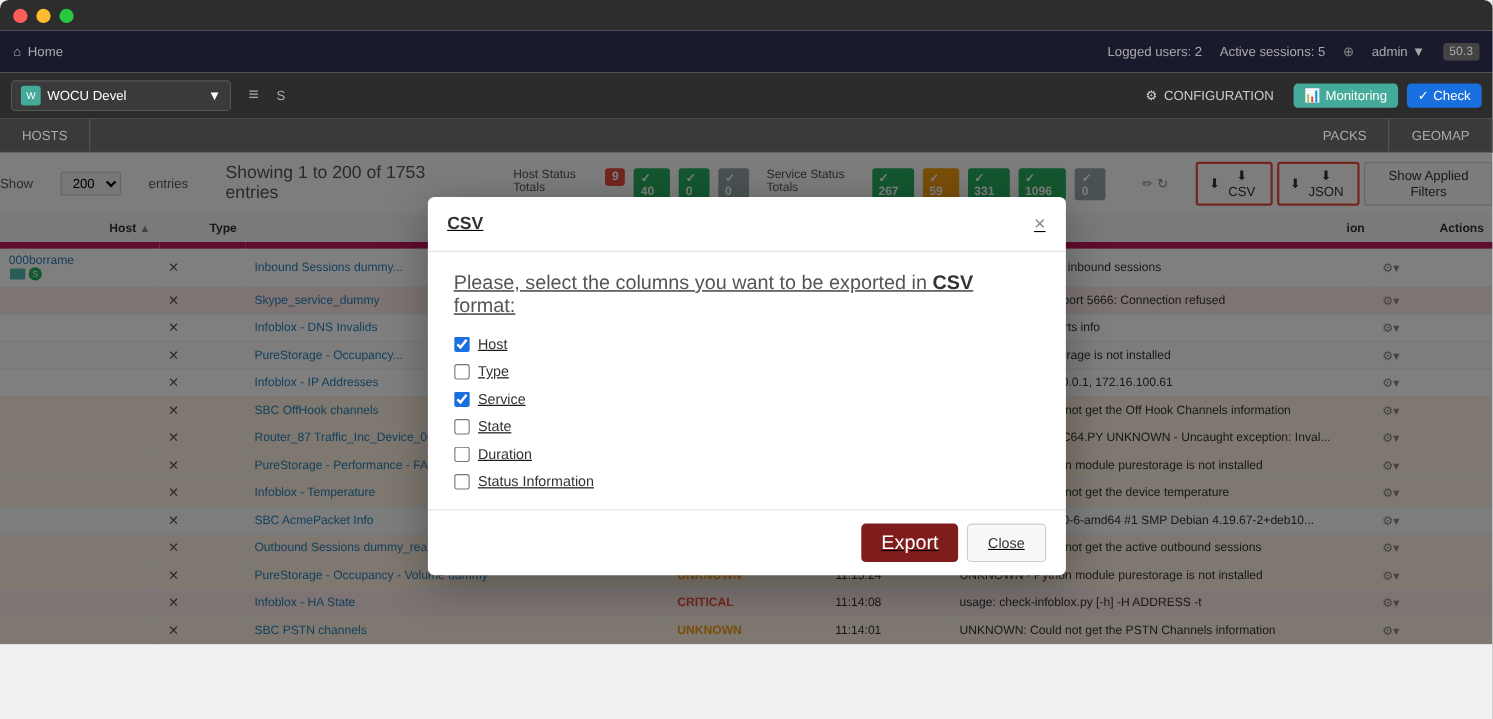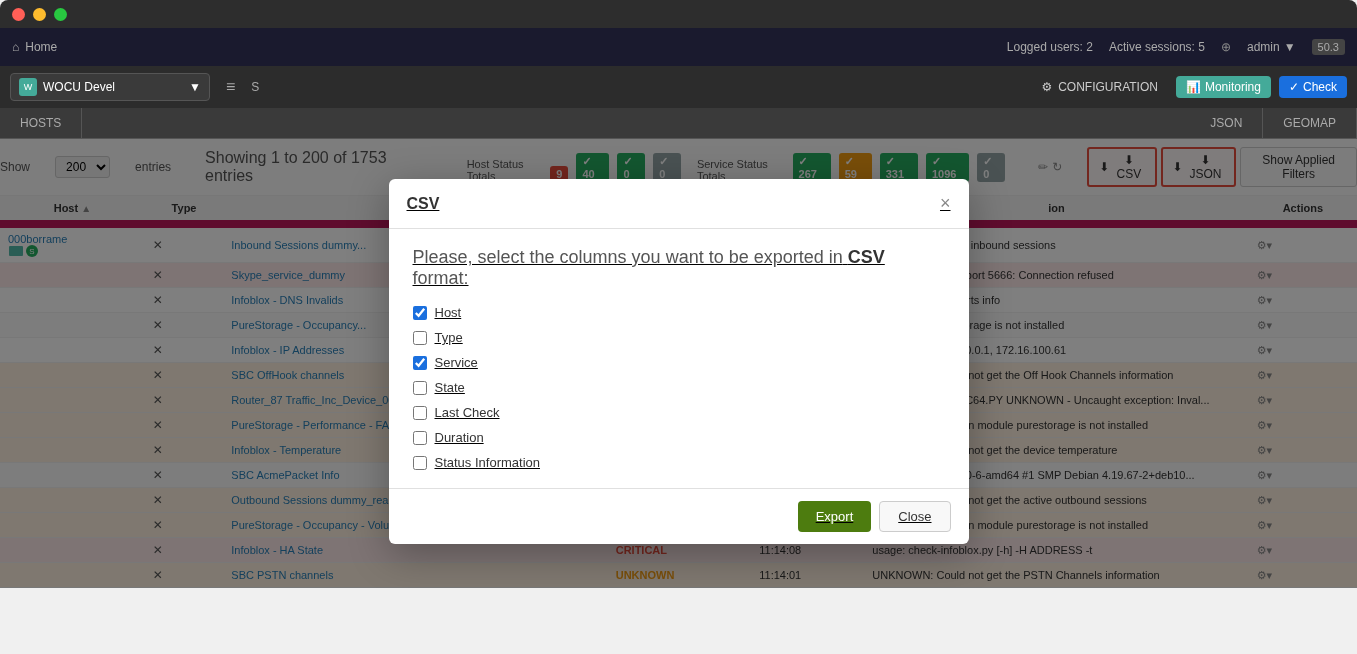--- a/index.html
+++ b/index.html
@@ -40,33 +40,33 @@
     
     .main-content { background: #fff; overflow: hidden; position: relative; }
 
     
     .table-controls { display: flex; align-items: center; padding: 8px 0; gap: 25px; border-bottom: 1px solid #eee; background: #fafafa; }
     .show-label { font-size: 12px; color: #555; }
     .entries-select { border: 1px solid #ccc; padding: 2px 6px; border-radius: 3px; font-size: 12px; }
     .entries-label { font-size: 12px; color: #555; }
     .showing-text { font-size: 16px; color: #555; margin-left: 9px; }
     .controls-spacer { flex: 1; }
-    .status-totals { display: flex; align-items: flex-end; gap: 8px; font-size: 11px; }
+    .status-totals { display: flex; align-items: flex-start; gap: 8px; font-size: 11px; }
     .badge { padding: 2px 6px; border-radius: 3px; color: white; font-size: 11px; font-weight: bold; display: flex; align-items: center; gap: 2px; }
     .badge-red { background: #e74c3c; }
     .badge-green { background: #27ae60; }
     .badge-yellow { background: #f39c12; }
     .badge-gray { background: #95a5a6; }
     .action-btns { display: flex; gap: 4px; }
     .action-btn { padding: 4px 10px; border-radius: 3px; font-size: 12px; cursor: pointer; display: flex; align-items: center; gap: 4px; border: 1px solid #ccc; background: #f8f8f8; color: #333; }
     .action-btn.highlighted { border: 2px solid #e74c3c; background: #fff8f8; }
 
     
     .data-table { width: 100%; border-collapse: collapse; font-size: 11px; }
-    .data-table th { background: #f5f5f5; padding: 6px 8px; text-align: center; border-bottom: 8px solid #be185d; color: #333; font-weight: 600; }
+    .data-table th { background: #f5f5f5; padding: 6px 8px; text-align: right; border-bottom: 6px solid #be185d; color: #333; font-weight: 600; }
     .data-table td { padding: 5px 8px; border-bottom: 1px solid #f0f0f0; color: #333; white-space: nowrap; overflow: hidden; text-overflow: ellipsis; max-width: 200px; }
     .data-table tr:nth-child(even) { background: #fafafa; }
     .data-table tr.row-red { background: #fce8e8; }
     .data-table tr.row-orange { background: #fef0e0; }
     .status-ok { color: #27ae60; font-weight: bold; }
     .status-unknown { color: #f39c12; font-weight: bold; }
     .status-critical { color: #e74c3c; font-weight: bold; }
     .host-link { color: #2980b9; text-decoration: none; }
     .service-link { color: #2980b9; text-decoration: none; }
     .icon-x { color: #555; font-size: 12px; }
@@ -83,21 +83,21 @@
     .modal-title { font-size: 16px; font-weight: 600; color: #333; }
     .modal-close { color: #888; font-size: 18px; cursor: pointer; border: none; background: none; }
     .modal-body { padding: 18px 24px; }
     .modal-description { font-size: 18px; color: #555; margin-bottom: 16px; }
     .modal-description strong { font-weight: 700; color: #333; }
     .checkbox-grid { display: flex; flex-direction: column; gap: 10px; }
     .checkbox-row { display: flex; align-items: center; gap: 8px; }
     .checkbox-row input[type="checkbox"] { width: 14px; height: 14px; accent-color: #1a6fde; }
     .checkbox-label { font-size: 13px; color: #333; }
     .modal-footer { display: flex; justify-content: flex-end; gap: 8px; padding: 12px 18px; border-top: 1px solid #e0e0e0; }
-    .btn-export { background: #4d7c0f; color: white; border: none; padding: 7px 18px; border-radius: 4px; font-size: 13px; cursor: pointer; }
+    .btn-export { background: #7f1d1d; color: white; border: none; padding: 7px 18px; border-radius: 4px; font-size: 18px; cursor: pointer; }
     .btn-close { background: #f8f8f8; color: #333; border: 1px solid #ccc; padding: 7px 18px; border-radius: 4px; font-size: 13px; cursor: pointer; }
 
     .icons-row { display: flex; align-items: center; gap: 2px; }
 
     
     .table-wrapper { overflow: auto; max-height: 400px; }
   </style>
 </head>
 <body>
 
@@ -147,21 +147,21 @@
     <span>Check</span>
   </div>
 </div>
 
 <div class="tab-bar">
   <div class="tab">
     <span>HOSTS</span>
   </div>
   <div class="tab-spacer"></div>
   <div class="tab">
-    <span>JSON</span>
+    <span>PACKS</span>
   </div>
   <div class="tab">
     <span>GEOMAP</span>
   </div>
 </div>
 
 <div class="main-content">
 
   <div class="table-controls">
     <span class="show-label">Show</span>
@@ -405,24 +405,20 @@
     </div>
             <div class="checkbox-row">
       <input type="checkbox" id="cb-3" checked="" style="">
       <label for="cb-3" class="checkbox-label">Service</label>
     </div>
             <div class="checkbox-row">
       <input type="checkbox" id="cb-4" style="">
       <label for="cb-4" class="checkbox-label">State</label>
     </div>
             <div class="checkbox-row">
-      <input type="checkbox" id="cb-5" style="">
-      <label for="cb-5" class="checkbox-label">Last Check</label>
-    </div>
-            <div class="checkbox-row">
       <input type="checkbox" id="cb-6" style="">
       <label for="cb-6" class="checkbox-label">Duration</label>
     </div>
             <div class="checkbox-row">
       <input type="checkbox" id="cb-7" style="">
       <label for="cb-7" class="checkbox-label">Status Information</label>
     </div>
           </div>
       </div>
       <div class="modal-footer">

